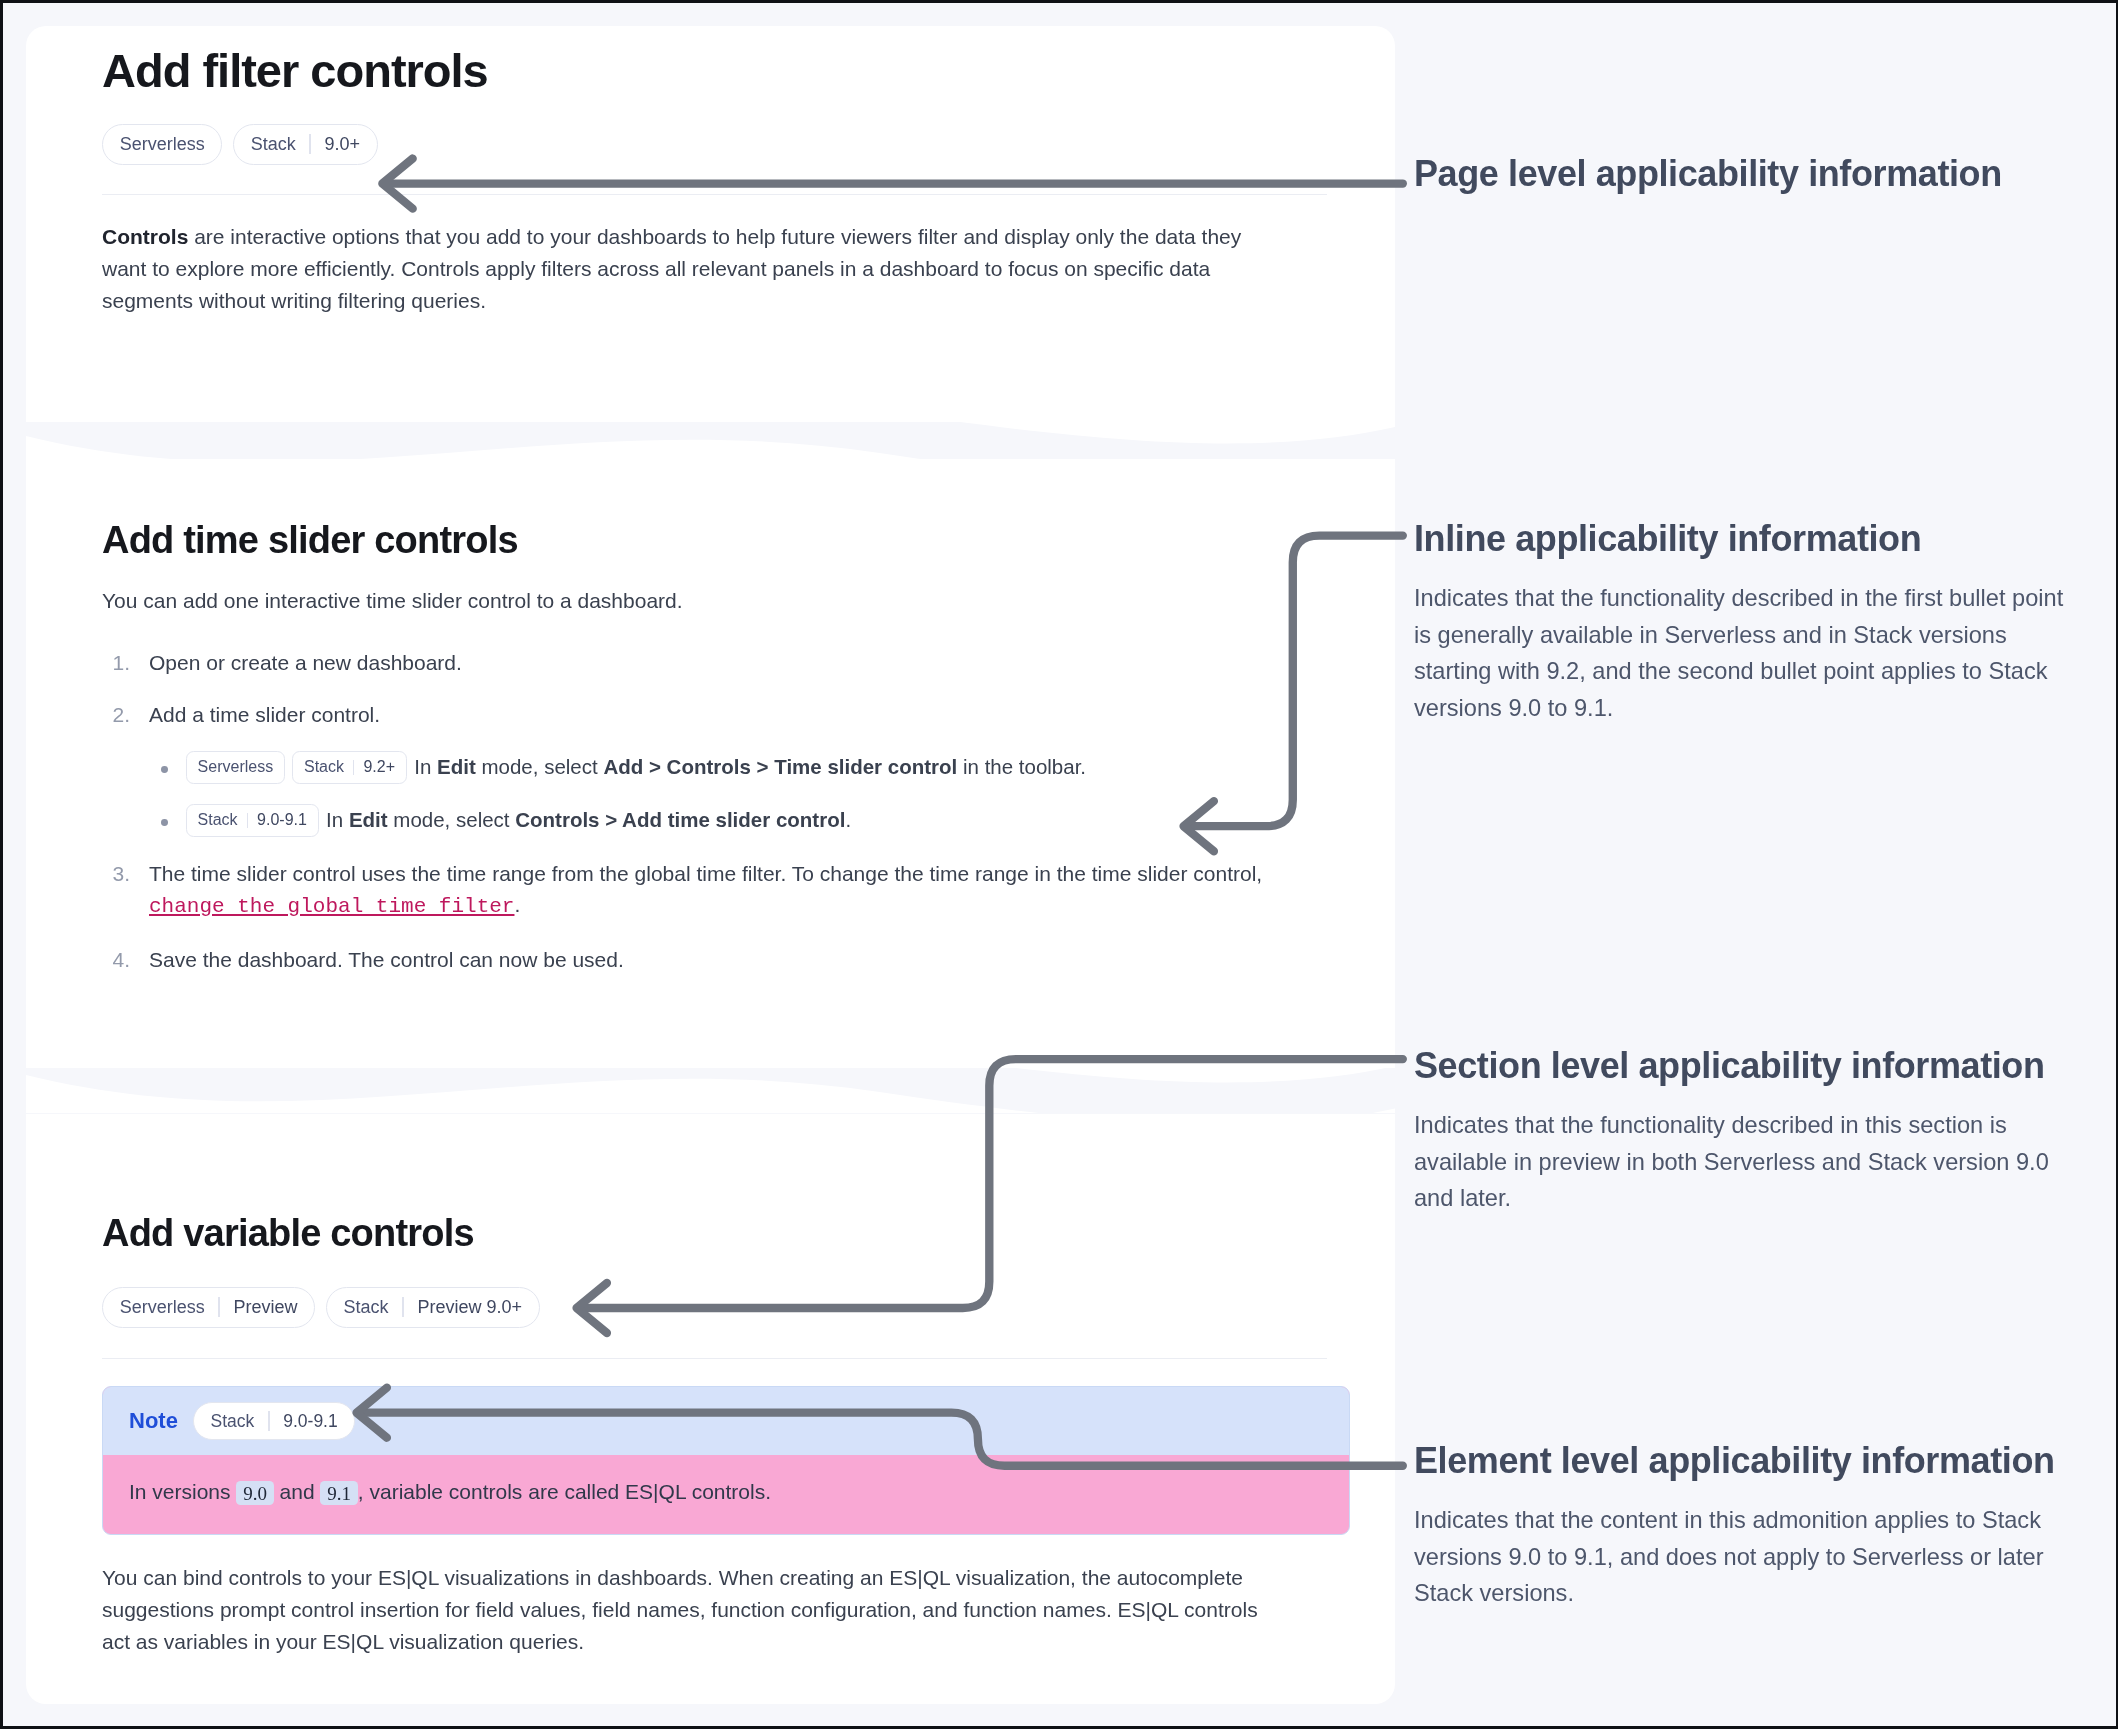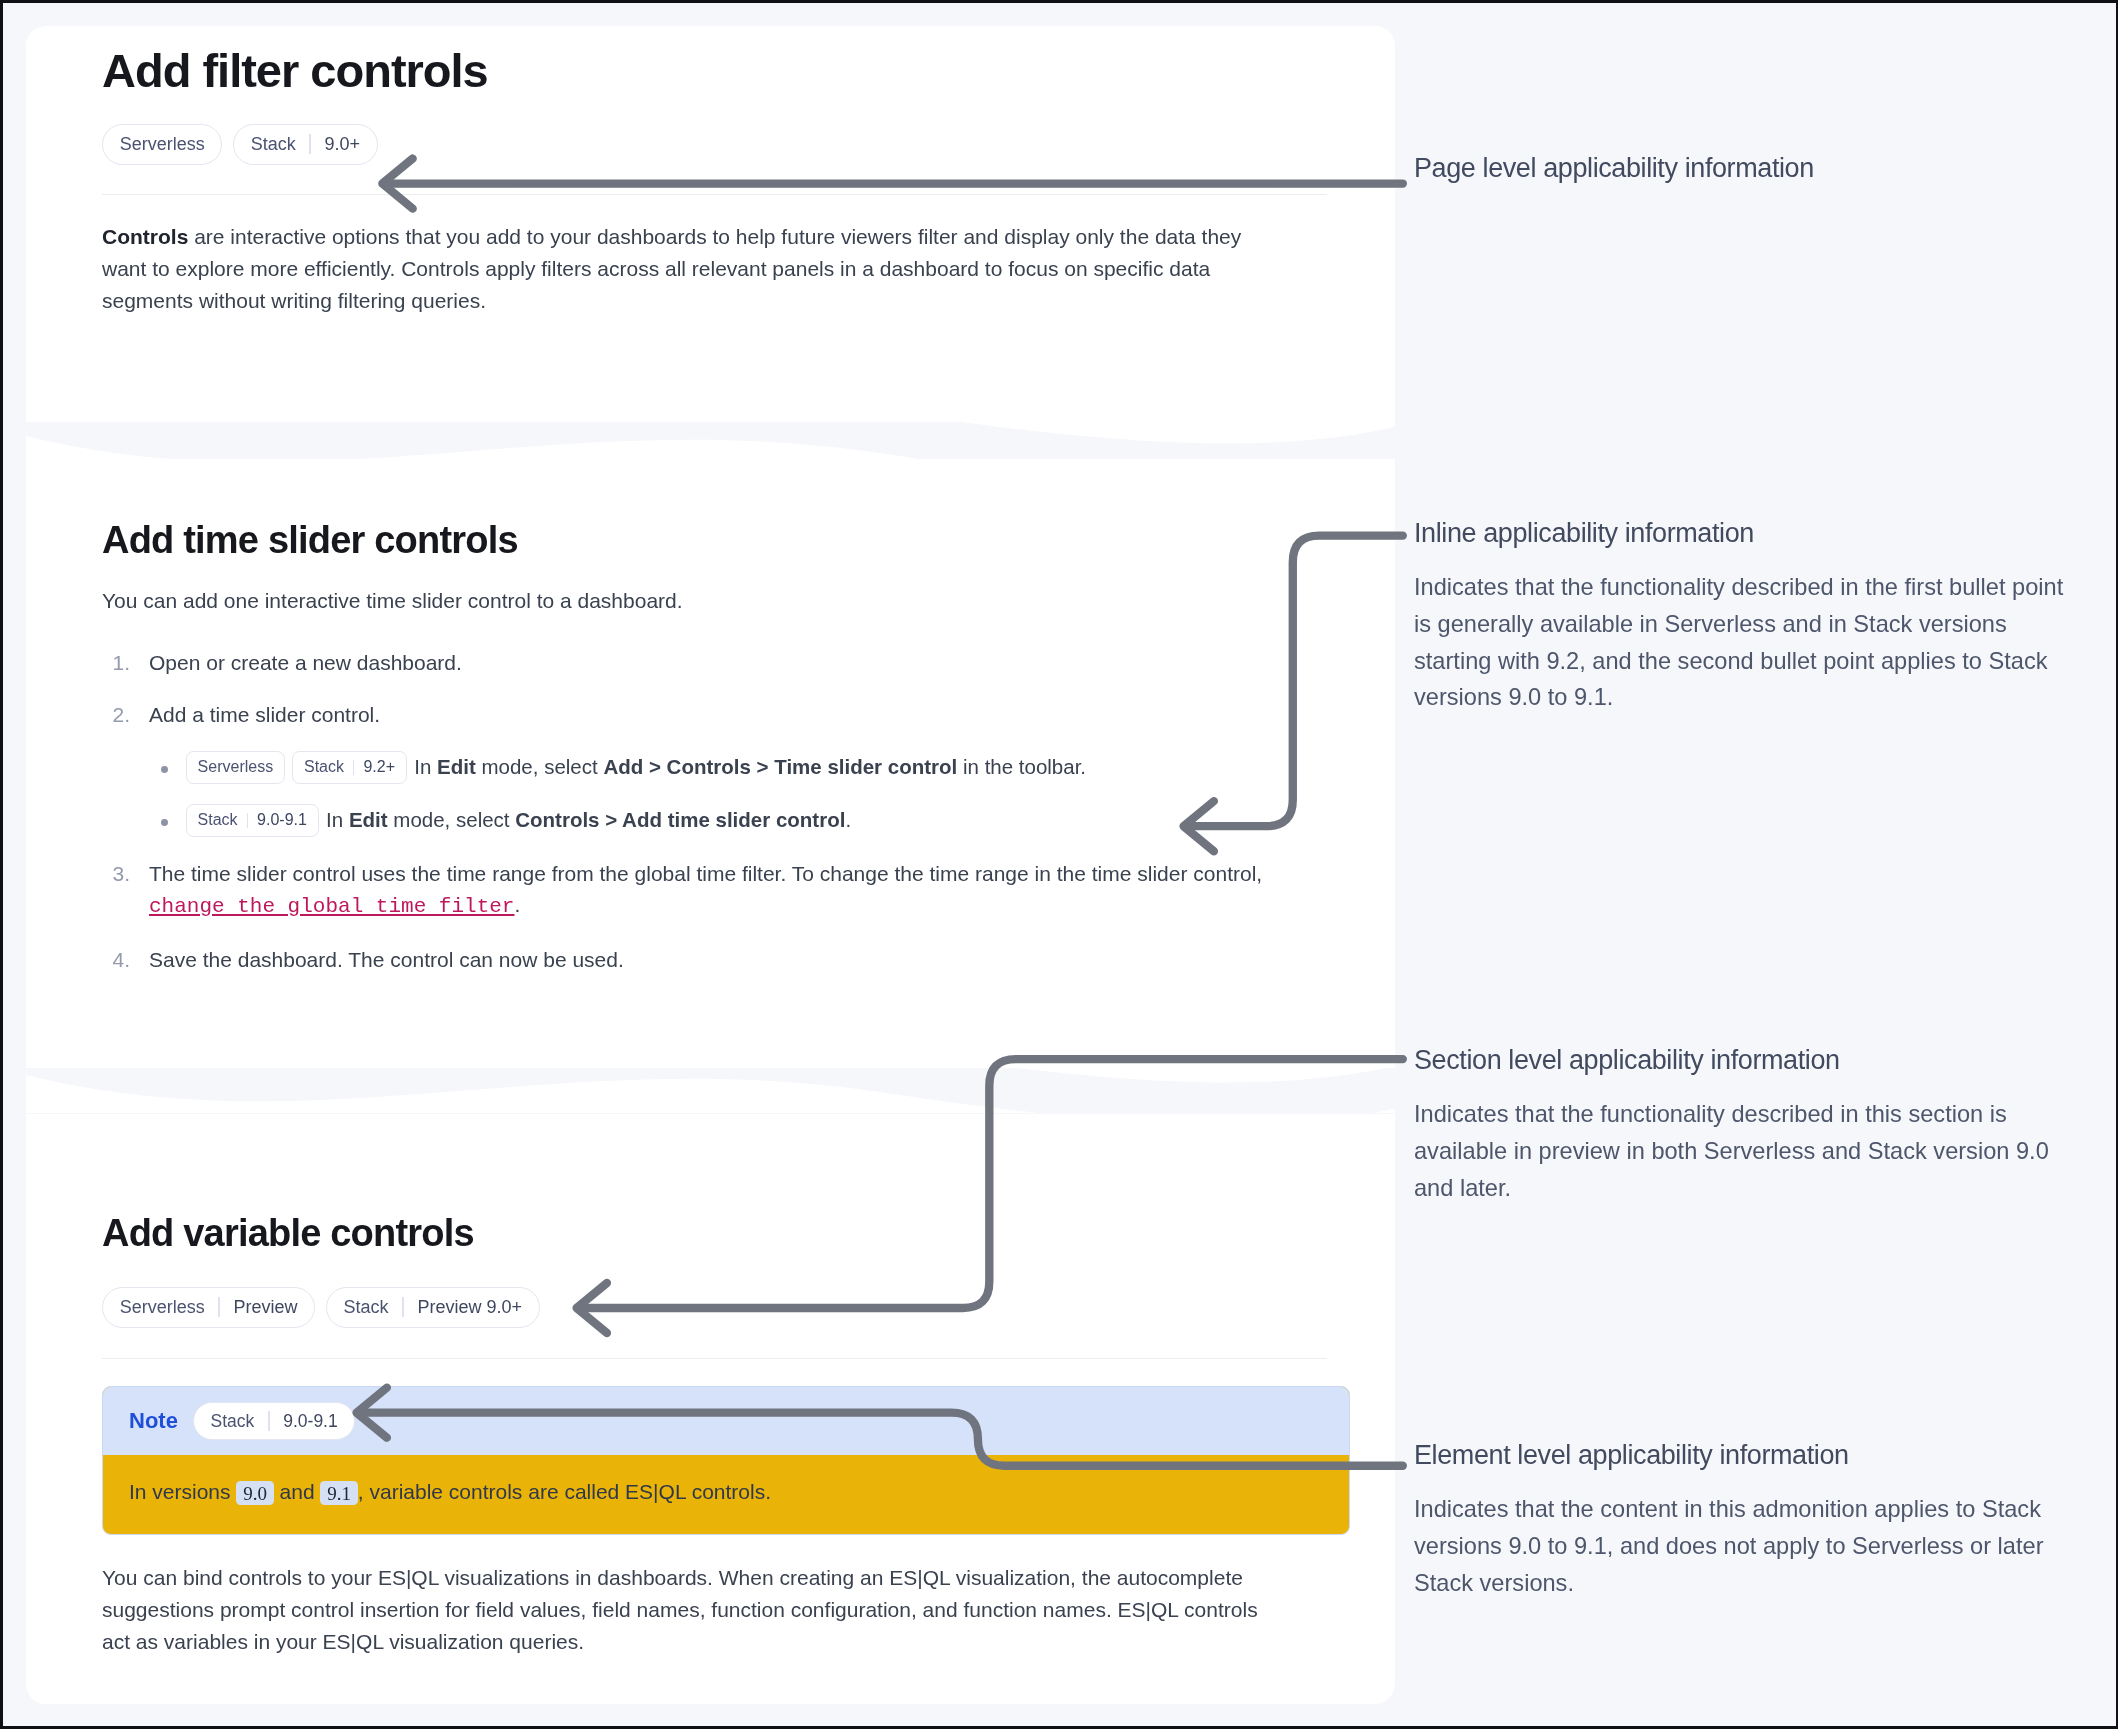--- a/index.html
+++ b/index.html
@@ -182,21 +182,21 @@
     color: #be185d;
     text-decoration: underline;
     font-family: Liberation Mono, monospace;
   }
 
   
   .note {
     border: 1.5px solid #c9d9f5;
     border-radius: 9px;
     overflow: hidden;
-    background: #eab308;
+    background: #f9a8d4;
   }
   .note-head {
     background: #d6e2fa;
     display: flex;
     align-items: center;
     gap: 15px;
     padding: 15px 26px;
   }
   .note-label {
     color: #1f4ed8;
@@ -218,22 +218,22 @@
     color: #1e2636;
   }
 
   
   .annot {
     position: absolute;
     width: 654px;
     left: 1411px;
   }
   .annot h3 {
-    font-size: 27px;
-    font-weight: 400;
+    font-size: 36px;
+    font-weight: 700;
     color: #414a5e;
     letter-spacing: -0.4px;
     line-height: 1.2;
     margin-bottom: 20px;
   }
   .annot p {
     font-size: 23.6px;
     line-height: 1.55;
     color: #4d566b;
   }

